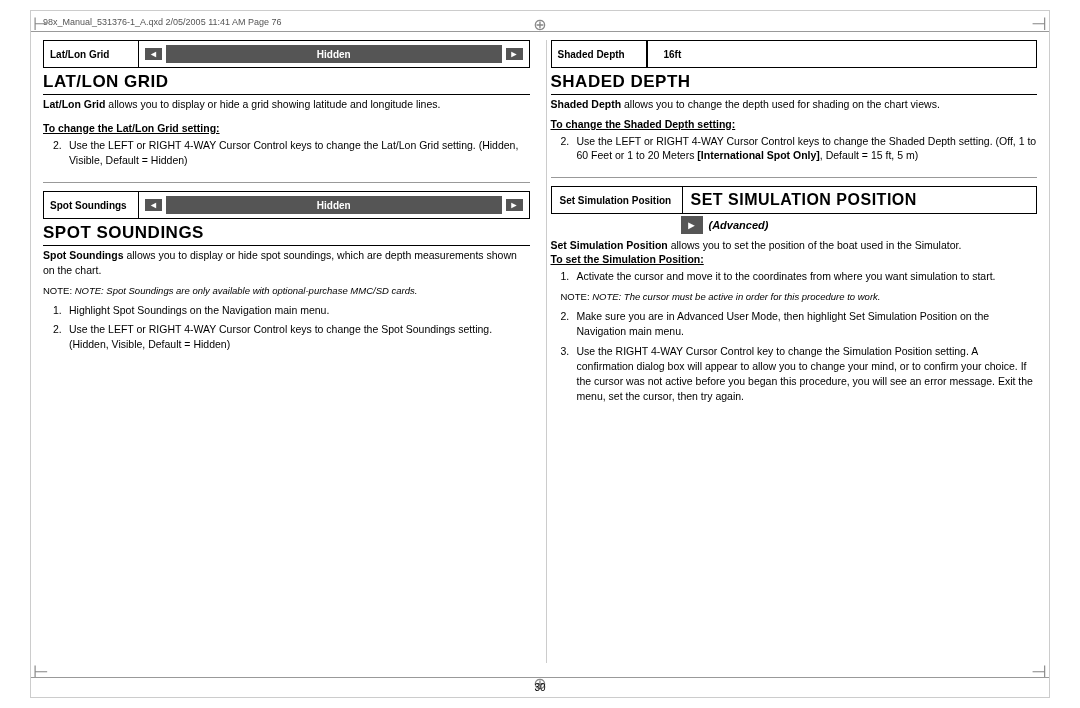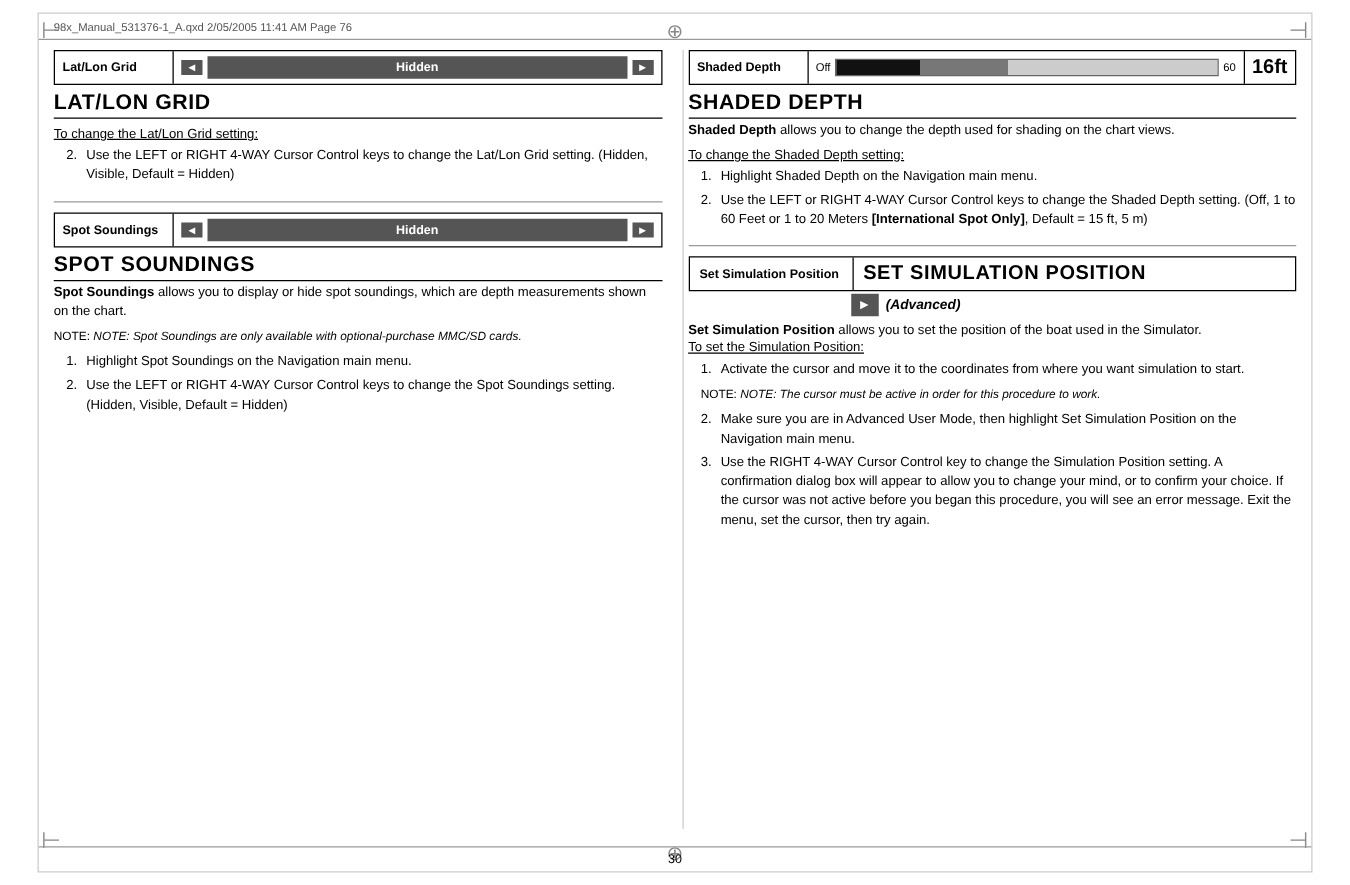--- a/index.html
+++ b/index.html
@@ -75,21 +75,21 @@
       line-height: 1.4;
       margin-bottom: 6px;
     }
 
     .section-intro b {
       font-weight: bold;
     }
 
     .section-underline {
       text-decoration: underline;
-      font-weight: normal;
+      font-weight: bold;
       font-size: 10.5px;
       margin-bottom: 4px;
       display: block;
     }
 
     .step-list {
       list-style: none;
       padding-left: 10px;
       margin-bottom: 6px;
     }
@@ -208,22 +208,22 @@
       padding: 0 6px;
       gap: 4px;
     }
 
     .tcw-right {
       border-left: 1.5px solid #000;
       min-width: 35px;
       display: flex;
       align-items: center;
       justify-content: flex-end;
-      padding: 2px 6px;
-      font-size: 16px;
+      padding: 2px 16px;
+      font-size: 10px;
       font-weight: bold;
     }
 
   </style>
 </head>
 <body>
 
 <div class="page-outer">
 
   <span class="corner-mark corner-tl">⊢</span>
@@ -253,20 +253,23 @@
             <div style="background:#555; flex:1; height:18px; display:flex; align-items:center; justify-content:center;">
               <span style="color:#fff; font-size:10px; font-weight:bold;">Hidden</span>
             </div>
             <span style="color:#fff; background:#555; padding:1px 4px; font-size:9px;">►</span>
           </div>
         </div>
 
         <div style="display:flex; gap:10px; align-items:flex-start; margin-bottom:4px;">
           <div style="flex:1;">
             <div class="section-title-large">LAT/LON GRID</div>
+            <p class="section-intro">
+              <b>Lat/Lon Grid</b><span> allows you to display or hide a grid showing latitude and longitude lines.</span>
+            </p>
           </div>
         </div>
 
         <span class="section-underline">To change the Lat/Lon Grid setting:</span>
         <ol class="step-list">
           <li data-num="2">Use the LEFT or RIGHT 4-WAY Cursor Control keys to change the Lat/Lon Grid setting. (Hidden, Visible, Default = Hidden)</li>
         </ol>
       </div>
 
       <hr class="h-divider">
@@ -306,38 +309,32 @@
     </div>
 
     <div class="right-col">
 
       <div class="section-block">
 
         <div class="two-col-widget" style="height:28px;">
           <div class="tcw-left">
             <span class="tcw-label">Shaded Depth</span>
           </div>
-          <div class="tcw-slider">
-            <span style="font-size:9px;">Off</span>
-            <div style="flex:1; height:14px; background: linear-gradient(to right, #111 0%, #111 22%, #777 22%, #777 45%, #ccc 45%); border:1px solid #666; position:relative;"></div>
-            <span style="font-size:9px;">60</span>
-          </div>
           <div class="tcw-right">16ft</div>
         </div>
 
         <div style="margin-bottom:4px;">
           <div class="section-title-large">SHADED DEPTH</div>
           <p class="section-intro">
             <b>Shaded Depth</b><span> allows you to change the depth used for shading on the chart views.</span>
           </p>
         </div>
 
         <span class="section-underline">To change the Shaded Depth setting:</span>
         <ol class="step-list">
-          <li data-num="1">Highlight Shaded Depth on the Navigation main menu.</li>
           <li data-num="2" style="line-height:1.4;">
             Use the LEFT or RIGHT 4-WAY Cursor Control keys to change the Shaded Depth setting. (Off, 1 to 60 Feet or 1 to 20 Meters <b>[International Spot Only]</b>, Default = 15 ft, 5 m)
           </li>
         </ol>
       </div>
 
       <hr class="h-divider">
 
       <div class="section-block">
 

